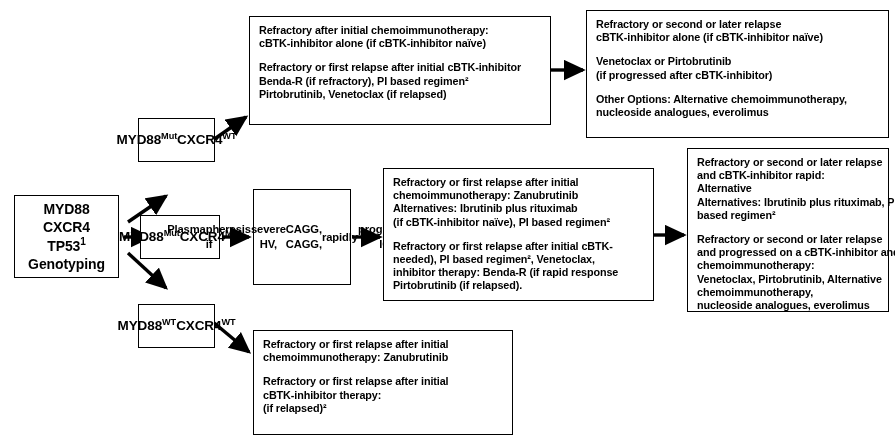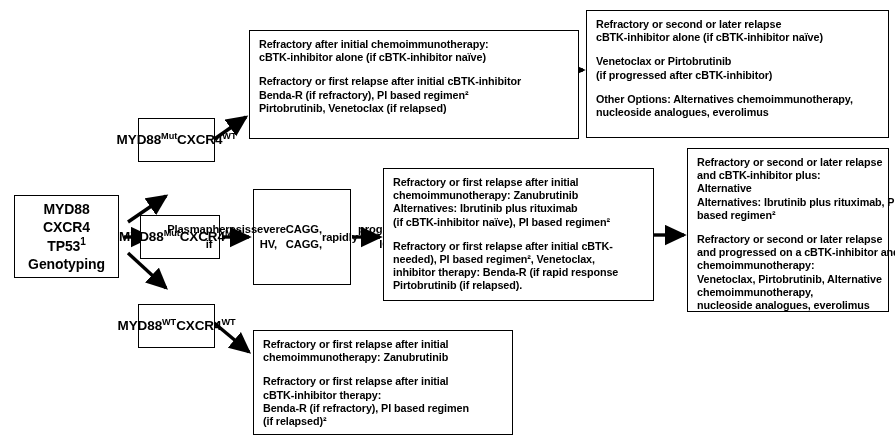--- a/index.html
+++ b/index.html
@@ -140,70 +140,69 @@
 
   <div class="box pheresis" style="left:253px; top:189px; width:98px; height:96px;">
     <div class="ln">Plasmapheresis if</div>
     <div class="ln">severe HV,</div>
     <div class="ln">CAGG, CAGG,</div>
     <div class="ln">rapidly</div>
     <div class="ln">progressing IGM</div>
     <div class="ln">PN</div>
   </div>
 
-  <div class="box panel" style="left:249px; top:30px; width:330px; height:109px;">
+  <div class="box panel" style="left:249px; top:16px; width:302px; height:109px;">
     <div class="ln">Refractory after initial chemoimmunotherapy:</div>
     <div class="ln">cBTK-inhibitor alone (if cBTK-inhibitor naïve)</div>
     <div class="sp"></div>
     <div class="ln">Refractory or first relapse after initial cBTK-inhibitor</div>
     <div class="ln">Benda-R (if refractory), PI based regimen²</div>
     <div class="ln">Pirtobrutinib, Venetoclax (if relapsed)</div>
   </div>
 
   <div class="box panel" style="left:586px; top:10px; width:303px; height:128px;">
     <div class="ln">Refractory or second or later relapse</div>
     <div class="ln">cBTK-inhibitor alone (if cBTK-inhibitor naïve)</div>
     <div class="sp"></div>
     <div class="ln">Venetoclax or Pirtobrutinib</div>
     <div class="ln">(if progressed after cBTK-inhibitor)</div>
     <div class="sp"></div>
-    <div class="ln">Other Options: Alternatives chemoimmunotherapy,</div>
+    <div class="ln">Other Options: Alternative chemoimmunotherapy,</div>
     <div class="ln">nucleoside analogues, everolimus</div>
   </div>
 
   <div class="box panel" style="left:383px; top:168px; width:271px; height:133px;">
     <div class="ln">Refractory or first relapse after initial</div>
     <div class="ln">chemoimmunotherapy: Zanubrutinib</div>
     <div class="ln">Alternatives: Ibrutinib plus rituximab</div>
     <div class="ln">(if cBTK-inhibitor naïve), PI based regimen²</div>
     <div class="sp"></div>
     <div class="ln">Refractory or first relapse after initial cBTK-</div>
     <div class="ln">needed), PI based regimen², Venetoclax,</div>
     <div class="ln">inhibitor therapy: Benda-R (if rapid response</div>
     <div class="ln">Pirtobrutinib (if relapsed).</div>
   </div>
 
   <div class="box panel" style="left:687px; top:148px; width:202px; height:164px;">
     <div class="ln">Refractory or second or later relapse</div>
-    <div class="ln">and cBTK-inhibitor plus:</div>
+    <div class="ln">and cBTK-inhibitor rapid:</div>
     <div class="ln">Alternative</div>
     <div class="ln">Alternatives: Ibrutinib plus rituximab, PI-</div>
     <div class="ln">based regimen²</div>
     <div class="sp"></div>
     <div class="ln">Refractory or second or later relapse</div>
     <div class="ln">and progressed on a cBTK-inhibitor and</div>
     <div class="ln">chemoimmunotherapy:</div>
     <div class="ln">Venetoclax,  Pirtobrutinib, Alternative</div>
     <div class="ln">chemoimmunotherapy,</div>
     <div class="ln">nucleoside analogues, everolimus</div>
   </div>
 
   <div class="box panel" style="left:253px; top:330px; width:260px; height:105px;">
     <div class="ln">Refractory or first relapse after initial</div>
     <div class="ln">chemoimmunotherapy: Zanubrutinib</div>
     <div class="sp"></div>
     <div class="ln">Refractory or first relapse after initial</div>
     <div class="ln">cBTK-inhibitor therapy:</div>
-    <div class="ln">Benda-R (if refractory), PI based regimen</div>
     <div class="ln">(if relapsed)²</div>
   </div>
 
 </div>
 
 </body></html>

